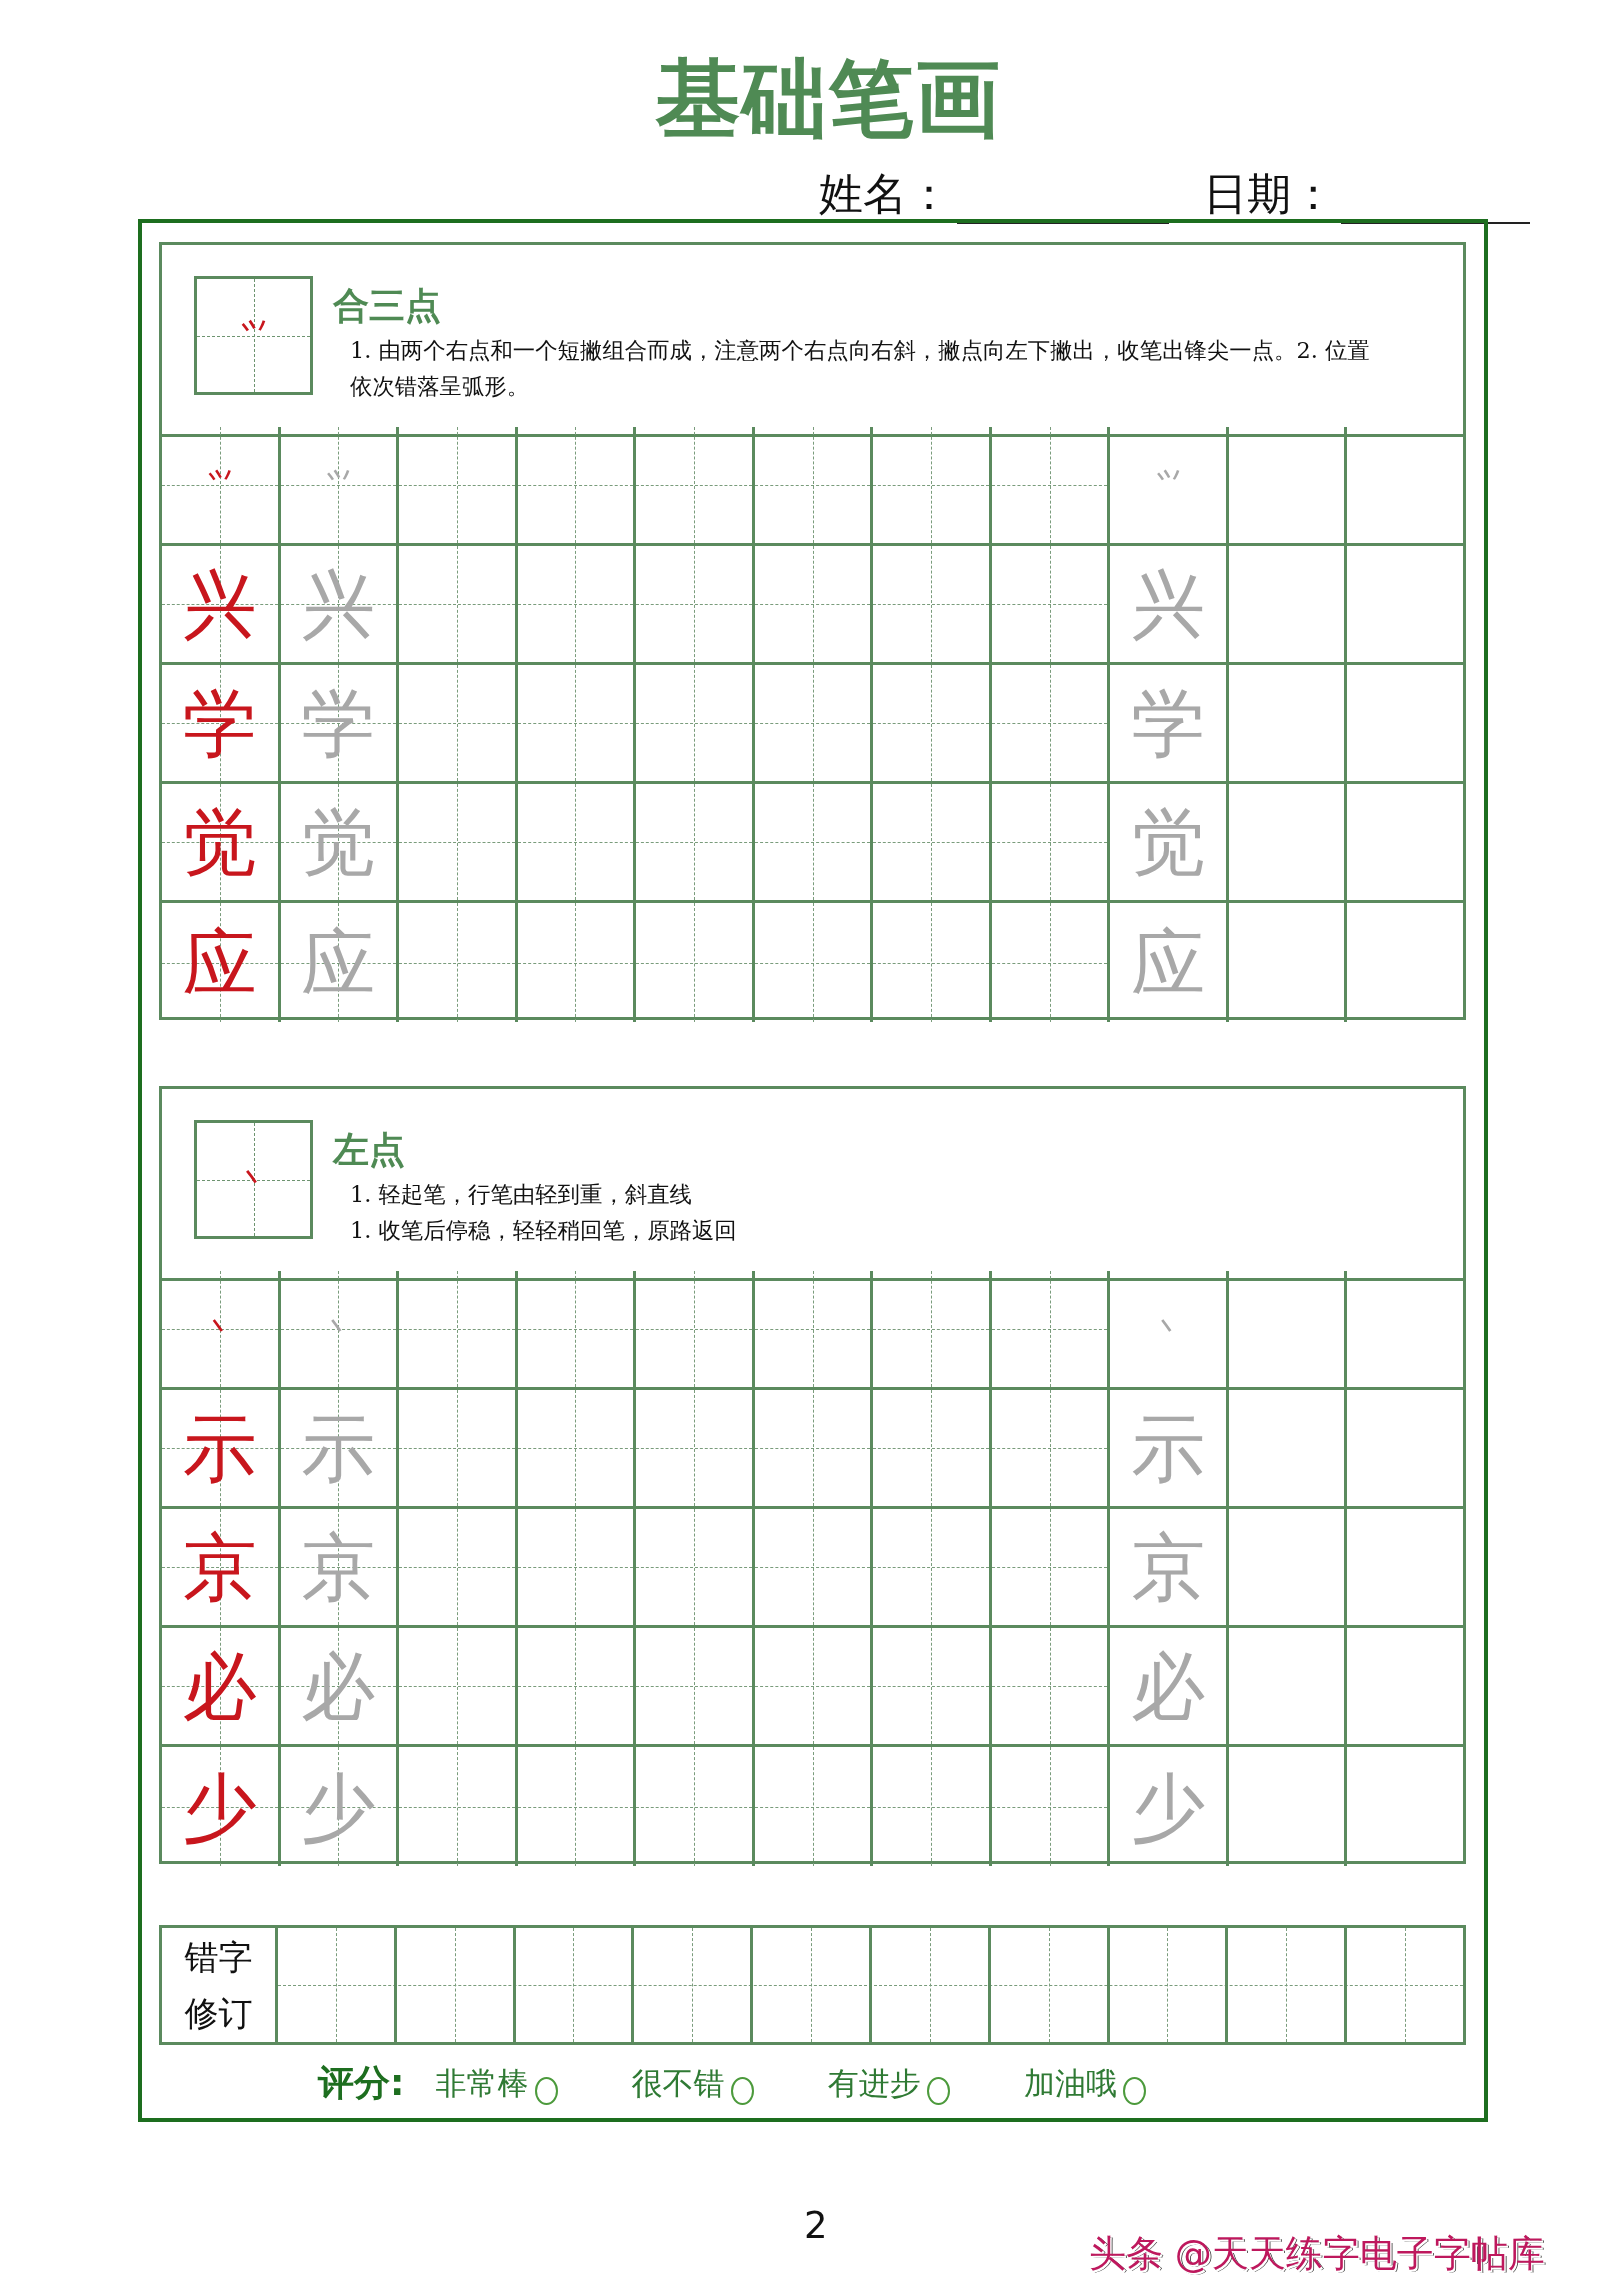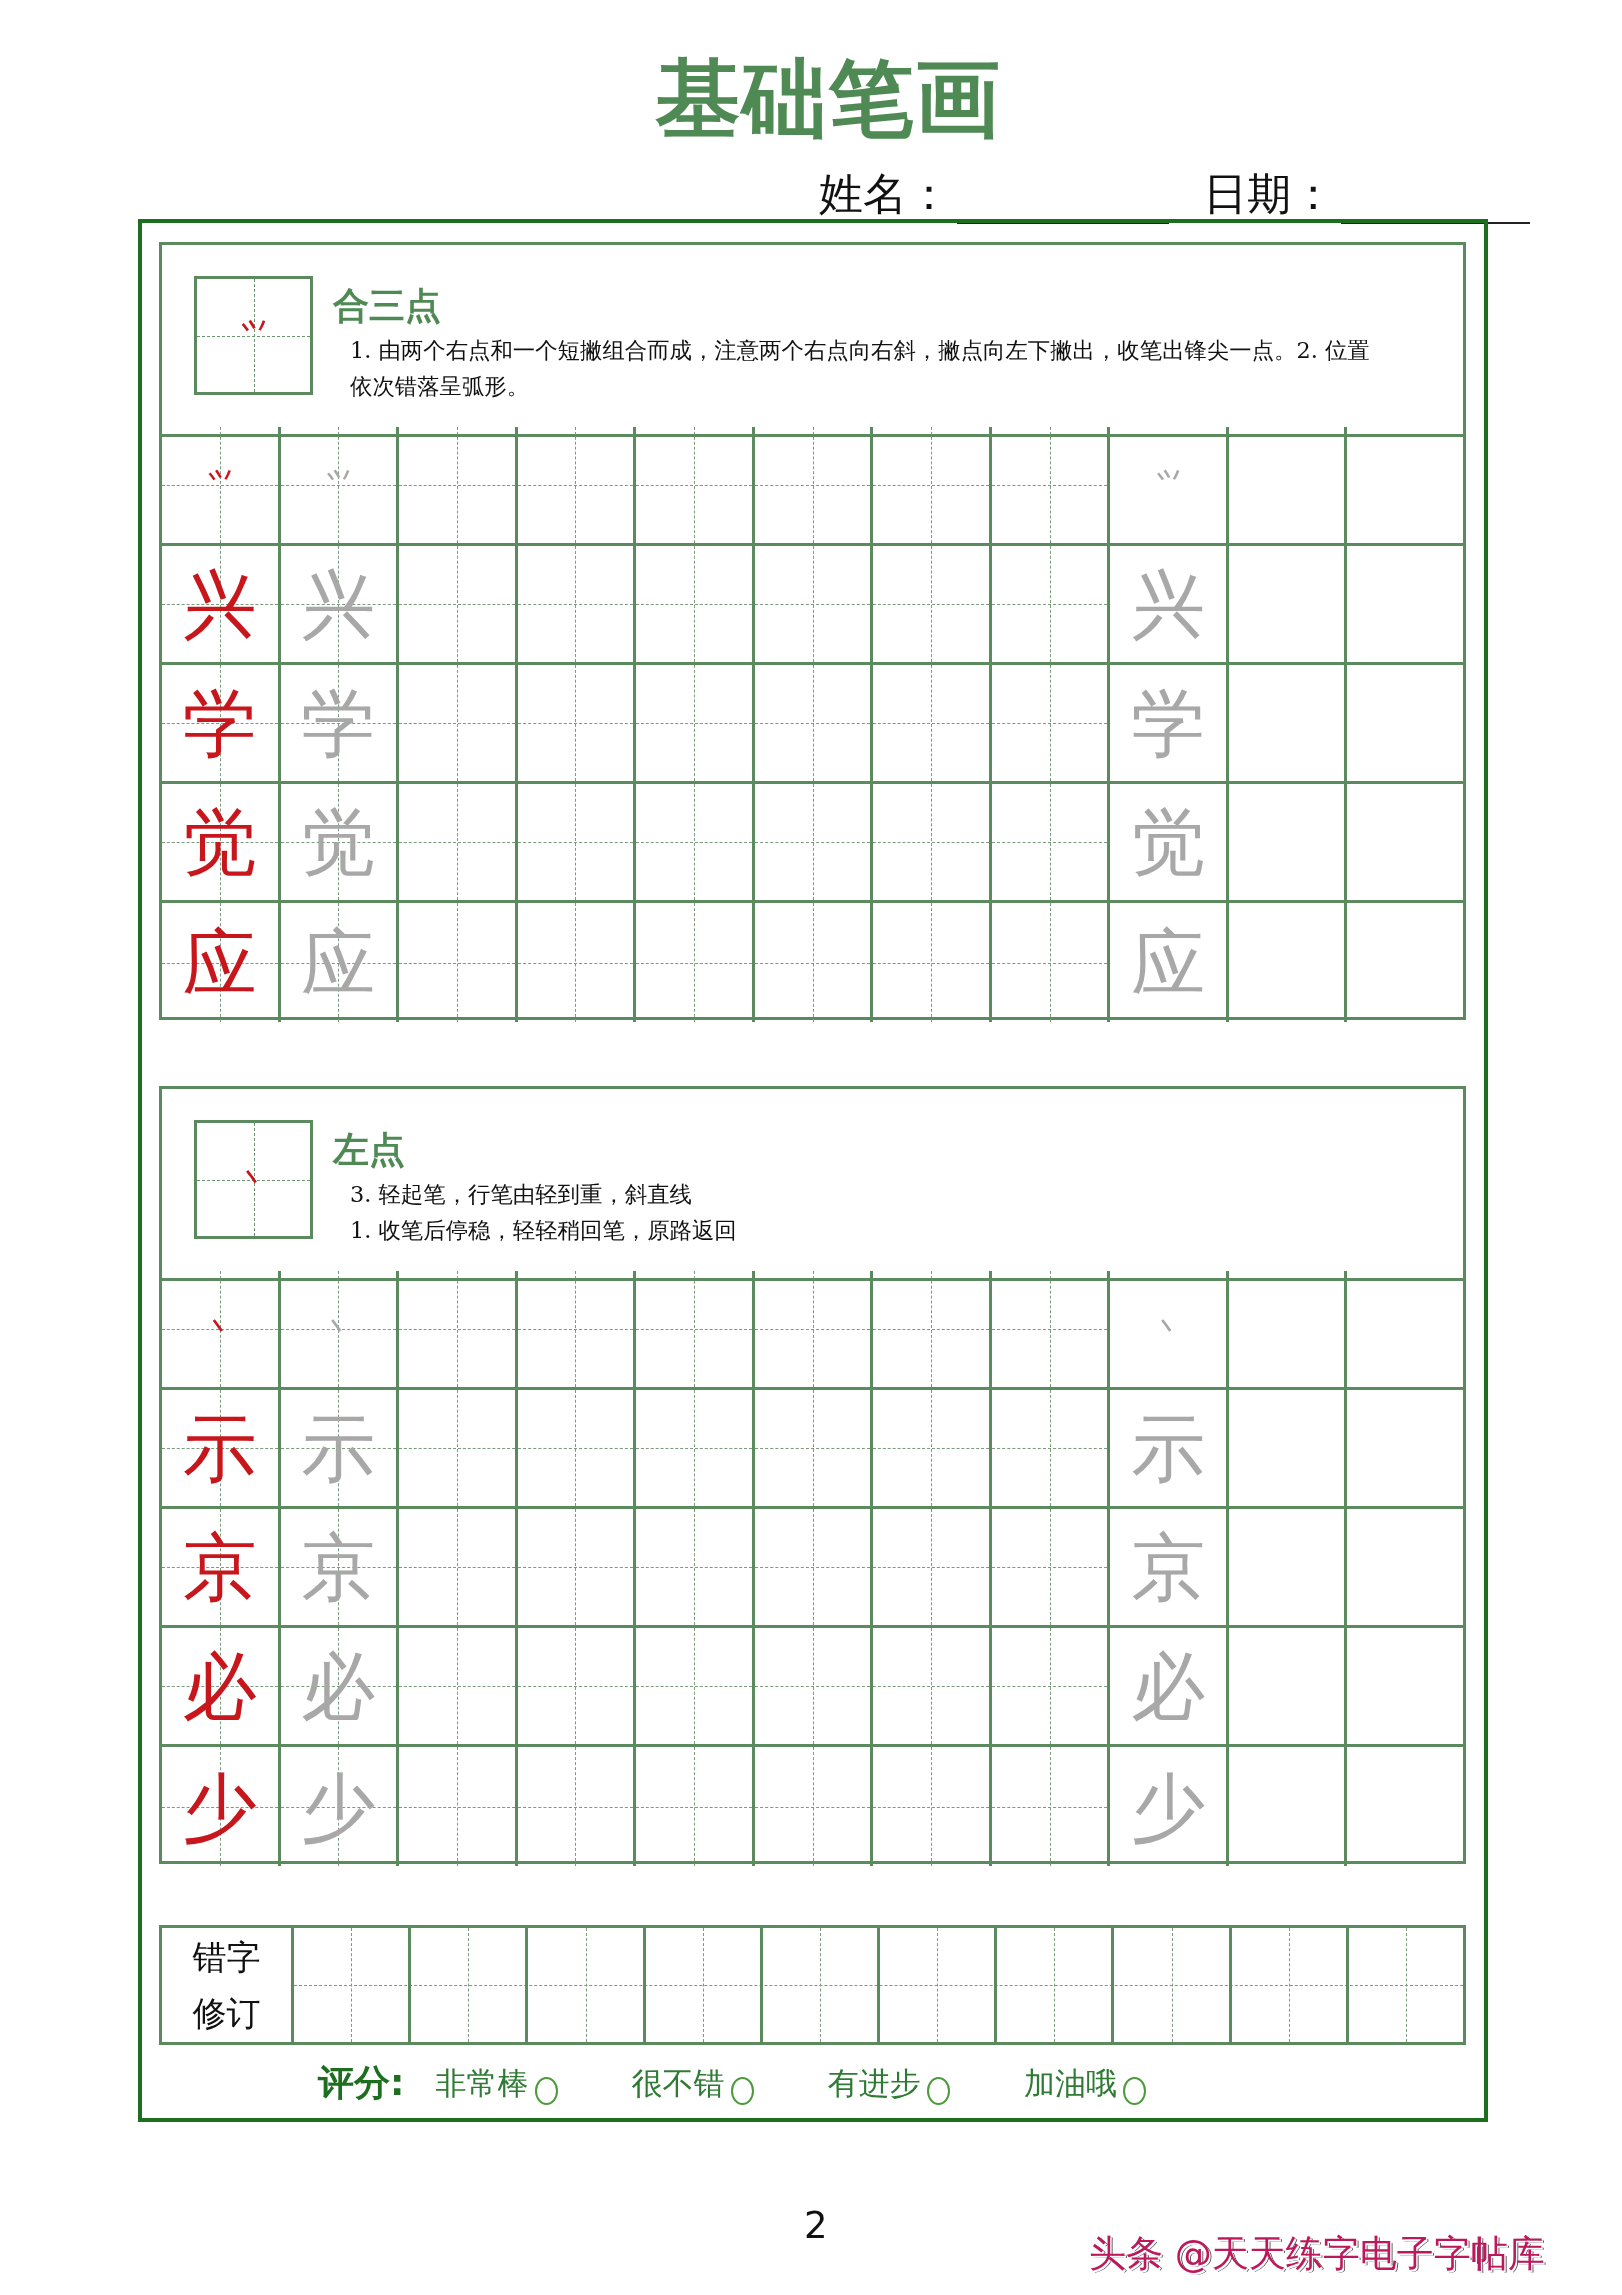--- a/index.html
+++ b/index.html
@@ -27,21 +27,21 @@
   .cell { position: relative; flex: 1 1 0; border-right: 3.1px solid #5b8a5e; box-sizing: border-box; }
   .cell:last-child { border-right: none; }
   .cell .vd { position: absolute; left: 50%; top: 0; bottom: 0; border-left: 1.5px dashed #7a9c7c; }
   .cell .hd { position: absolute; top: 50%; left: 0; right: 0; border-top: 1.5px dashed #7a9c7c; }
   .ch { position: absolute; inset: 0; display: flex; align-items: center; justify-content: center;
         font-family: "DejaVu Serif", "Liberation Serif", serif; font-size: 74px; line-height: 1; z-index: 2; }
   .ch.red { color: #c8161d; }
   .ch.gray { color: #a8a8a8; }
   .ch.small { font-size: 32px; }
   .corr { left: 159px; top: 1925px; width: 1307px; height: 120px; border: 3.1px solid #5b8a5e; box-sizing: border-box; display: flex; }
-  .corr .label { width: 132px; border-right: 3.1px solid #5b8a5e; box-sizing: border-box; display: flex; flex-direction: column;
+  .corr .label { width: 116px; border-right: 3.1px solid #5b8a5e; box-sizing: border-box; display: flex; flex-direction: column;
                  justify-content: center; align-items: center; font-size: 34px; line-height: 56px; color: #111; }
   .corr .cells { flex: 1; display: flex; position: relative; }
   .corr .cells .hd { position: absolute; left: 0; right: 0; top: 50%; border-top: 1.5px dashed #7a9c7c; }
   .corr .cell { border-right: 3.1px solid #5b8a5e; }
   .rating { top: 2059px; left: 318px; display: flex; align-items: center; white-space: nowrap; }
   .rating .rlabel { font-size: 36px; font-weight: bold; color: #1d6e1f; margin-right: 31px; }
   .rating .opt { font-family: "DejaVu Serif", serif; font-size: 31px; color: #2f7a34; margin-right: 74px; display: flex; align-items: flex-end; }
   .rating .circ { display: inline-block; width: 23px; height: 28px; border: 2.3px solid #4c9a3c; border-radius: 50%; margin-left: 6.2px; box-sizing: border-box; }
   .pagenum { top: 2204px; left: 804px; font-size: 37px; color: #111; }
   .watermark { top: 2229px; left: 1089px; font-size: 37px; color: #be185d; white-space: nowrap;
@@ -280,21 +280,21 @@
 
 <div class="abs section" style="top:1086px; height:778px;">
   <div class="sec-head" style="height:189px;">
     <div class="mini">
       <div class="vd"></div>
         <div class="hd"></div>
       <div class="glyph">丶</div>
     </div>
     <div class="stroke-name">左点</div>
     <div class="desc">
-      <div>3. 轻起笔，行笔由轻到重，斜直线</div>
+      <div>1. 轻起笔，行笔由轻到重，斜直线</div>
       <div>1. 收笔后停稳，轻轻稍回笔，原路返回</div>
     </div>
   </div>
   <div class="grid" style="height:590px;">
     <div class="row">
       <div class="cell">
           <div class="vd"></div>
           <div class="hd"></div>
           <div class="ch red small">丶</div>
         </div>

